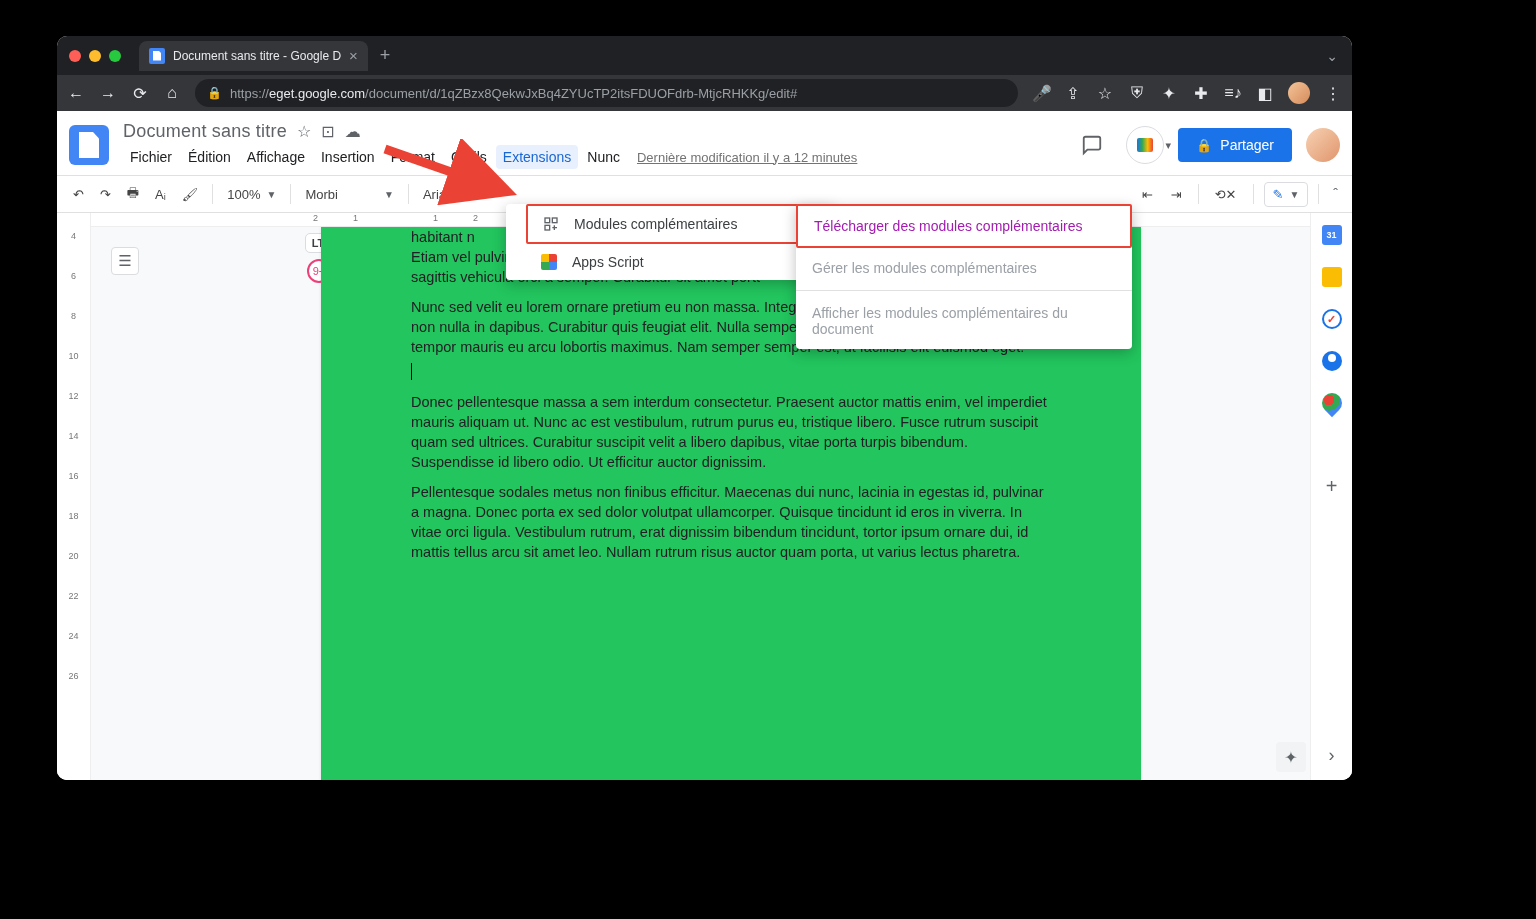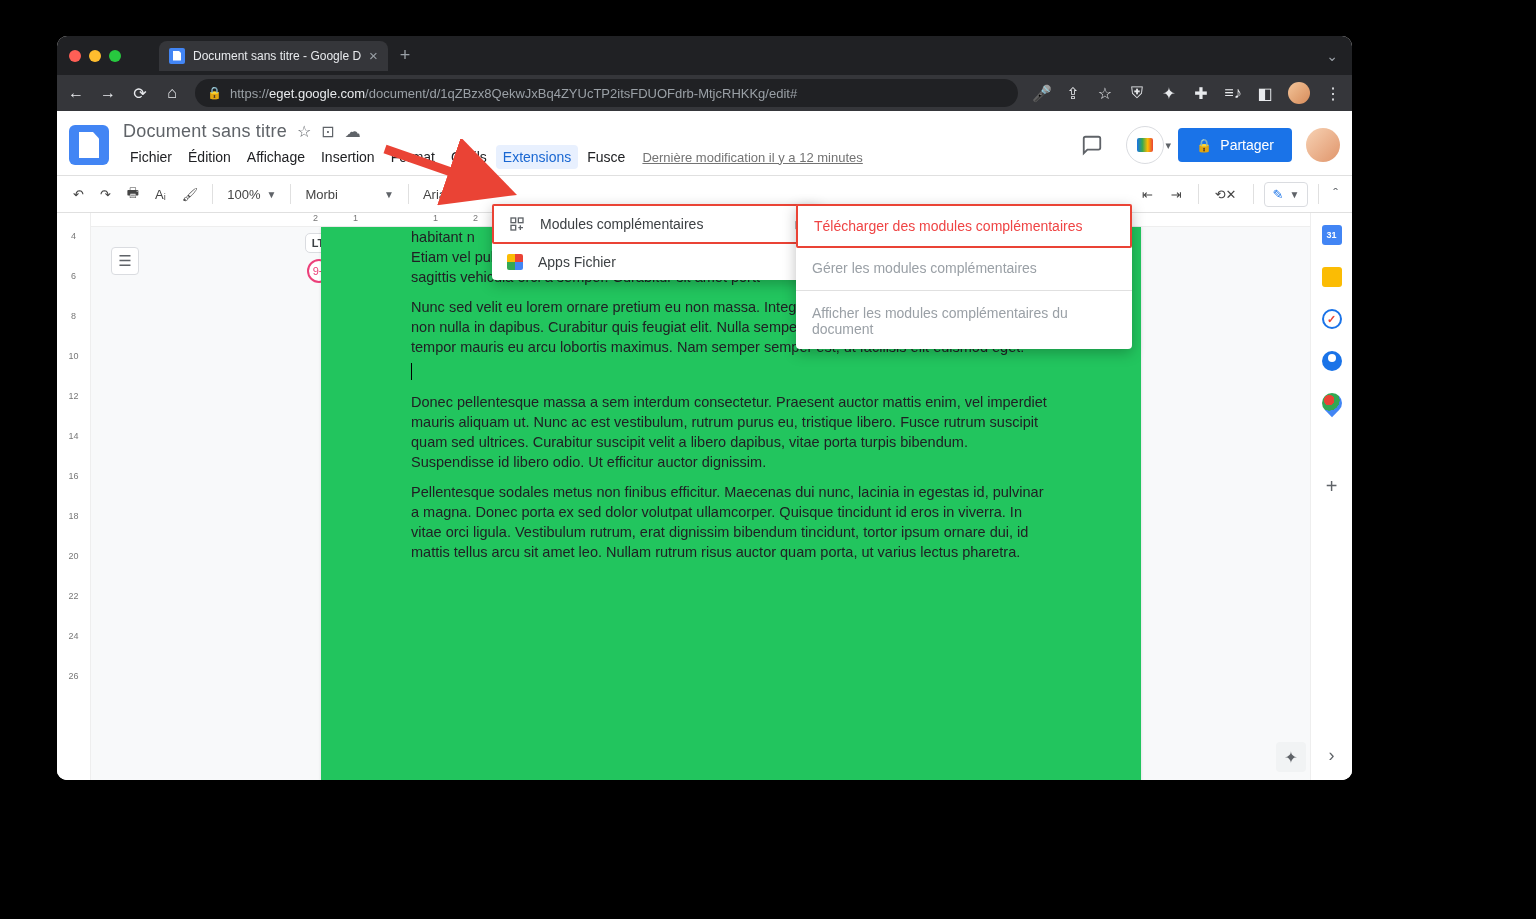--- a/index.html
+++ b/index.html
@@ -2,21 +2,21 @@
 <html><head>
 <meta charset="utf-8">
 <style>
 * { margin: 0; padding: 0; box-sizing: border-box; font-family: Arial, "Helvetica Neue", sans-serif; }
 body { background: #000; width: 1536px; height: 919px; overflow: hidden; }
 .window { position: absolute; left: 57px; top: 36px; width: 1295px; height: 744px; background: #fff; border-radius: 10px; overflow: hidden; box-shadow: 0 10px 40px rgba(0,0,0,.5); }
 .chrome-top { height: 39px; background: #202124; display: flex; align-items: center; padding: 0 12px; position: relative; }
 .traffic { display: flex; gap: 8px; margin-right: 18px; }
 .tl { width: 12px; height: 12px; border-radius: 50%; }
 .tl.r { background: #ff5f56; } .tl.y { background: #ffbd2e; } .tl.g { background: #27c93f; }
-.tab { display: flex; align-items: center; background: #35363a; color: #e8eaed; font-size: 12px; padding: 0 10px; height: 30px; border-radius: 8px 8px 0 0; min-width: 200px; gap: 8px; margin-left: 20px; }
+.tab { display: flex; align-items: center; background: #35363a; color: #e8eaed; font-size: 12px; padding: 0 10px; height: 30px; border-radius: 8px 8px 0 0; min-width: 200px; gap: 8px; }
 .favicon { width: 16px; height: 16px; background: #4285f4; border-radius: 2px; display:flex; align-items:center; justify-content:center; }
 .favicon::after { content:""; width:8px; height:10px; background:#fff; clip-path: polygon(0 0, 70% 0, 100% 25%, 100% 100%, 0 100%); }
 .tab-x { color:#9aa0a6; font-size: 15px; margin-left:auto; }
 .newtab { color:#9aa0a6; font-size: 18px; margin-left: 12px; }
 .chrome-chev { position:absolute; right:14px; color:#9aa0a6; font-size: 14px; }
 .addr { height: 36px; background: #35363a; display:flex; align-items:center; padding: 0 10px; gap: 14px; color:#9aa0a6; }
 .addr .ic { width:18px; text-align:center; font-size:16px; color:#e8eaed; }
 .url-field { flex:1; background: #202124; height: 28px; border-radius: 14px; display:flex; align-items:center; padding: 0 12px; color:#9aa0a6; font-size: 13px; gap:8px; }
 .url-field .lock { font-size: 12px; }
 .url-field .url .proto { color:#9aa0a6;margin-top:41px; }
@@ -70,29 +70,29 @@
 .sp-cal::after{ content:"31"; position:absolute; inset:0; color:#fff; font-size:9px; display:flex; align-items:center; justify-content:center; font-weight:bold; }
 .sp-keep { background:#fbbc04; }
 .sp-tasks { border-radius:50%; border:2.5px solid #1a73e8; position:relative; }
 .sp-tasks::after{ content:"✓"; color:#ea4335; position:absolute; inset:0; display:flex; align-items:center; justify-content:center; font-size:11px; font-weight:bold; }
 .sp-contacts { border-radius:50%; background:#1a73e8; position:relative; }
 .sp-contacts::after{content:""; position:absolute; width:8px; height:8px; background:#fff; border-radius:50%; top:3px; left:6px; }
 .sp-maps { background: radial-gradient(circle at 50% 30%, #ea4335 30%, #34a853 31% 60%, #4285f4 61%); border-radius:50% 50% 50% 0; transform: rotate(-45deg); }
 .sp-plus { color:#5f6368; font-size: 20px; margin-top: 40px; }
 .sp-chevr { color:#5f6368; font-size: 18px; margin-top:auto; margin-bottom: 14px; }
 .menu-dd { position:absolute; background:#fff; box-shadow: 0 4px 14px rgba(0,0,0,.25); border-radius: 4px; font-size: 14px; color:#3c4043; z-index: 100; }
-.dd1 { left: 435px; top: 168px; width: 328px; }
+.dd1 { left: 449px; top: 168px; width: 328px; padding-left: 20px; }
 .dd1 .row { display:flex; align-items:center; padding: 9px 14px; gap: 14px; }
 .dd1 .row.hl { border: 2px solid #ea4335; border-radius: 2px; }
 .dd1 .ricon { width:18px; height:18px; display:flex; align-items:center; justify-content:center; color:#5f6368; }
 .apps-script-ic { background: conic-gradient(#ea4335 0 90deg, #4285f4 90deg 180deg, #34a853 180deg 270deg, #fbbc04 270deg 360deg); border-radius:2px; width:16px; height:16px; }
 .dd1 .arrow { margin-left:auto; color:#5f6368; font-size: 11px; }
 .dd2 { left: 739px; top: 168px; width: 336px; }
 .dd2 .row { padding: 12px 16px; }
-.dd2 .row.hl { border: 2px solid #ea4335; border-radius: 2px; color:#ef4444; }
+.dd2 .row.hl { border: 2px solid #ea4335; border-radius: 2px; color:#a21caf; }
 .dd2 .row.dim { color:#9aa0a6; }
 .dd2 .divider { height:1px; background:#e0e0e0; margin: 2px 0; }
 .red-arrow { position:absolute; left: 323px; top: 103px; width: 140px; height: 70px; z-index: 120; pointer-events:none; }
 .explore { position:absolute; right: 46px; bottom: 8px; width: 30px; height:30px; background:#f1f3f4; border-radius:4px; display:flex; align-items:center; justify-content:center; color:#5f6368; font-size:16px; }
 </style>
 </head>
 <body>
 
 <div class="window">
 
@@ -146,21 +146,21 @@
         <span class="star">☁</span>
       </div>
       <div class="menu-row">
         <span class="mi">Fichier</span>
         <span class="mi">Édition</span>
         <span class="mi">Affichage</span>
         <span class="mi">Insertion</span>
         <span class="mi">Format</span>
         <span class="mi">Outils</span>
         <span class="mi active">Extensions</span>
-        <span class="mi">Fusce</span>
+        <span class="mi">Nunc</span>
         <span class="lastedit">Dernière modification il y a 12 minutes</span>
       </div>
     </div>
     <div class="hdr-right">
       <div class="pill">
         <svg width="22" height="22" viewBox="0 0 24 24" fill="none" stroke="#5f6368" stroke-width="2">
             <path d="M21 15a2 2 0 0 1-2 2H7l-4 4V5a2 2 0 0 1 2-2h14a2 2 0 0 1 2 2z"></path>
           </svg>
       </div>
       <div class="meet">
@@ -276,21 +276,21 @@
             <line x1="14" y1="17.5" x2="21" y2="17.5"></line>
           </svg>
       </span>
       <span>Modules complémentaires</span>
       <span class="arrow">▶</span>
     </div>
     <div class="row">
       <span class="ricon">
           <span class="apps-script-ic"></span>
         </span>
-      <span>Apps Fichier</span>
+      <span>Apps Script</span>
     </div>
   </div>
 
   <div class="menu-dd dd2">
     <div class="row hl">
       <span>Télécharger des modules complémentaires</span>
     </div>
     <div class="row dim">
       <span>Gérer les modules complémentaires</span>
     </div>

